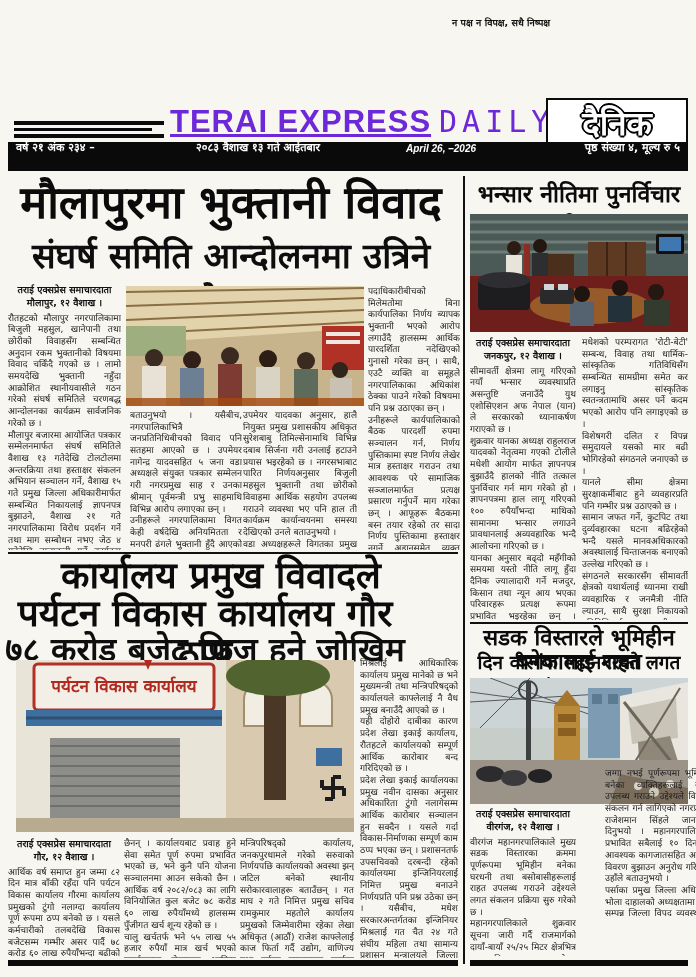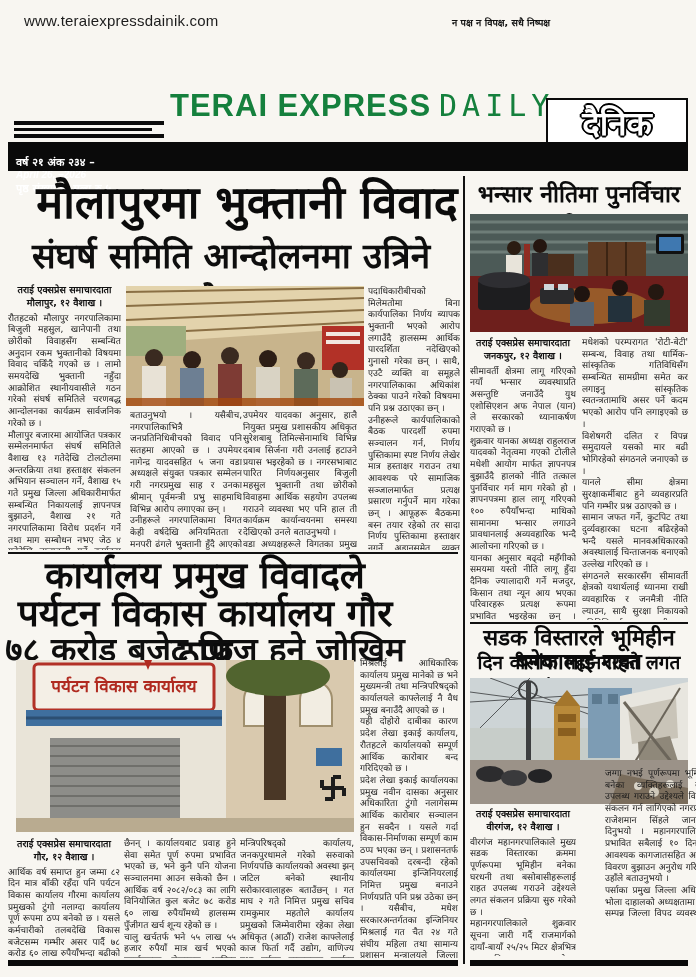--- a/index.html
+++ b/index.html
@@ -7,54 +7,54 @@
   #page{position:relative;width:696px;height:977px;background:#f8f6f1;color:#121212;overflow:hidden;margin:0 auto;}
   .abs{position:absolute;}
 
   
   .site-url{left:24px;top:12px;font-size:15px;letter-spacing:.2px;color:#1c1c1c;font-family:"Liberation Sans",sans-serif;}
   .tagline{left:452px;top:16px;font-size:9.5px;font-weight:bold;color:#111;}
   .masthead{left:18px;top:16px;width:660px;text-align:center;font-size:76px;line-height:100px;font-weight:900;color:#0b0b0b;text-shadow:3px 4px 0 #b7b1a6;letter-spacing:1px;}
   .mast-lines{left:14px;top:118px;width:150px;}
   .mast-lines div{height:3.5px;background:#0b0b0b;margin:3px 0;}
   .mast-lines div:nth-child(2){width:92%;}
-  .mast-en{left:170px;top:88px;font-size:31px;font-weight:900;letter-spacing:1px;font-family:"Liberation Sans",sans-serif;color:#15803d;}
+  .mast-en{left:170px;top:104px;font-size:31px;font-weight:900;letter-spacing:1px;font-family:"Liberation Sans",sans-serif;color:#6d28d9;text-decoration:underline;}
   .mast-daily{display:inline-block;margin-left:8px;font-family:"DejaVu Sans Mono",monospace;font-weight:500;letter-spacing:5px;font-size:30px;}
   .dainik-badge{left:546px;top:98px;width:138px;height:44px;border:2px solid #0b0b0b;background:#fff;
     display:flex;align-items:center;justify-content:center;font-size:33px;font-weight:900;color:#fff;
     text-shadow:-2px 0 #000,2px 0 #000,0 -2px #000,0 2px #000,-1px -1px #000,1px 1px #000,-1px 1px #000,1px -1px #000;}
-  .datebar{left:8px;top:142px;width:680px;height:21px;background:#0a0a0a;color:#fff;display:flex;align-items:flex-start;
-    font-size:11px;font-weight:bold;padding:12px 8px;box-sizing:border-box;flex-direction:column;}
+  .datebar{left:8px;top:142px;width:680px;height:21px;background:#0a0a0a;color:#fff;display:flex;align-items:flex-end;
+    font-size:11px;font-weight:bold;padding:12px 8px;box-sizing:border-box;}
   .datebar .seg1{width:180px;}
   .datebar .seg2{width:210px;}
   .datebar .seg3{flex:1;font-style:italic;font-family:"Liberation Sans",sans-serif;font-size:10px;}
   .datebar .seg4{text-align:right;}
   .toprule{left:8px;top:166px;width:680px;height:5px;background:#0a0a0a;}
 
   
   .vdivider{left:463px;top:176px;width:2px;height:788px;background:#111;}
   .hline{height:1.5px;background:#111;}
   .headline{font-weight:900;color:#0b0b0b;text-align:center;}
   .subheadline{font-weight:600;color:#0e0e0e;text-align:center;}
   .byline{font-size:9.5px;font-weight:bold;text-align:center;line-height:1.35;margin-bottom:3px;}
   .coltext{font-size:9px;line-height:1.3;text-align:justify;white-space:pre-line;color:#1b1b1b;overflow:hidden;}
   .col{overflow:hidden;}
 
   
-  .a1-h1{left:0;top:174px;width:462px;font-size:45px;line-height:58px;padding-left:16px;}
+  .a1-h1{left:0;top:174px;width:462px;font-size:45px;line-height:58px;}
   .a1-h2{left:0;top:233px;width:462px;font-size:35px;line-height:46px;}
   .a1-c1{left:8px;top:284px;width:113px;height:266px;}
   .a1-photo{left:126px;top:286px;width:238px;height:120px;}
   .a1-c2{left:130px;top:410px;width:112px;height:140px;}
   .a1-c3{left:243px;top:410px;width:114px;height:140px;}
   .a1-c4{left:368px;top:286px;width:92px;height:264px;}
   .a1-rule{left:8px;top:552px;width:450px;}
 
   
-  .a2-h1{left:0;top:556px;width:410px;font-size:37px;line-height:40px;}
+  .a2-h1{left:16px;top:556px;width:410px;font-size:37px;line-height:40px;}
   .a2-h2{left:0;top:594px;width:410px;font-size:37px;line-height:40px;}
   .a2-h3{left:0;top:632px;width:410px;font-size:33px;line-height:36px;}
   .a2-c4{left:360px;top:658px;width:98px;height:300px;}
   .a2-photo{left:16px;top:660px;width:338px;height:172px;}
   .a2-c1{left:8px;top:838px;width:112px;height:120px;}
   .a2-c2{left:124px;top:838px;width:112px;height:120px;}
   .a2-c3{left:240px;top:838px;width:114px;height:120px;}
   .a2-rule{left:8px;top:960px;width:450px;height:6px;background:#0a0a0a;}
 
   
@@ -73,34 +73,34 @@
   .a4-rule{left:470px;top:960px;width:218px;height:6px;background:#0a0a0a;}
 
   .photo{overflow:hidden;background:#fca5a5;}
   .photo svg{display:block;}
 </style>
 </head>
 <body>
 
 <div id="page">
 
-  <div class="abs site-url">www.teraiexpressdainik.com</div>
   <div class="abs tagline">न पक्ष न विपक्ष, सधै निष्पक्ष</div>
   <div class="abs mast-lines">
       <div></div>
       <div></div>
       <div></div>
     </div>
   <div class="abs mast-en">
     <span>TERAI EXPRESS</span><span class="mast-daily">DAILY</span>
   </div>
   <div class="abs dainik-badge">दैनिक</div>
 
   <div class="abs datebar">
     <div class="seg1">वर्ष २१ अंक २३४ –</div>
+    <div class="seg2">२०८३ वैशाख १३ गते आईतबार</div>
     <div class="seg3">April 26, –2026</div>
     <div class="seg4">पृष्ठ संख्या ४, मूल्य रु ५</div>
   </div>
   <div class="abs toprule"></div>
   <div class="abs vdivider"></div>
 
   <div class="abs headline a1-h1">मौलापुरमा भुक्तानी विवाद</div>
   <div class="abs subheadline a1-h2">संघर्ष समिति आन्दोलनमा उत्रिने घोषणा</div>
 
   <div class="abs col a1-c1">

